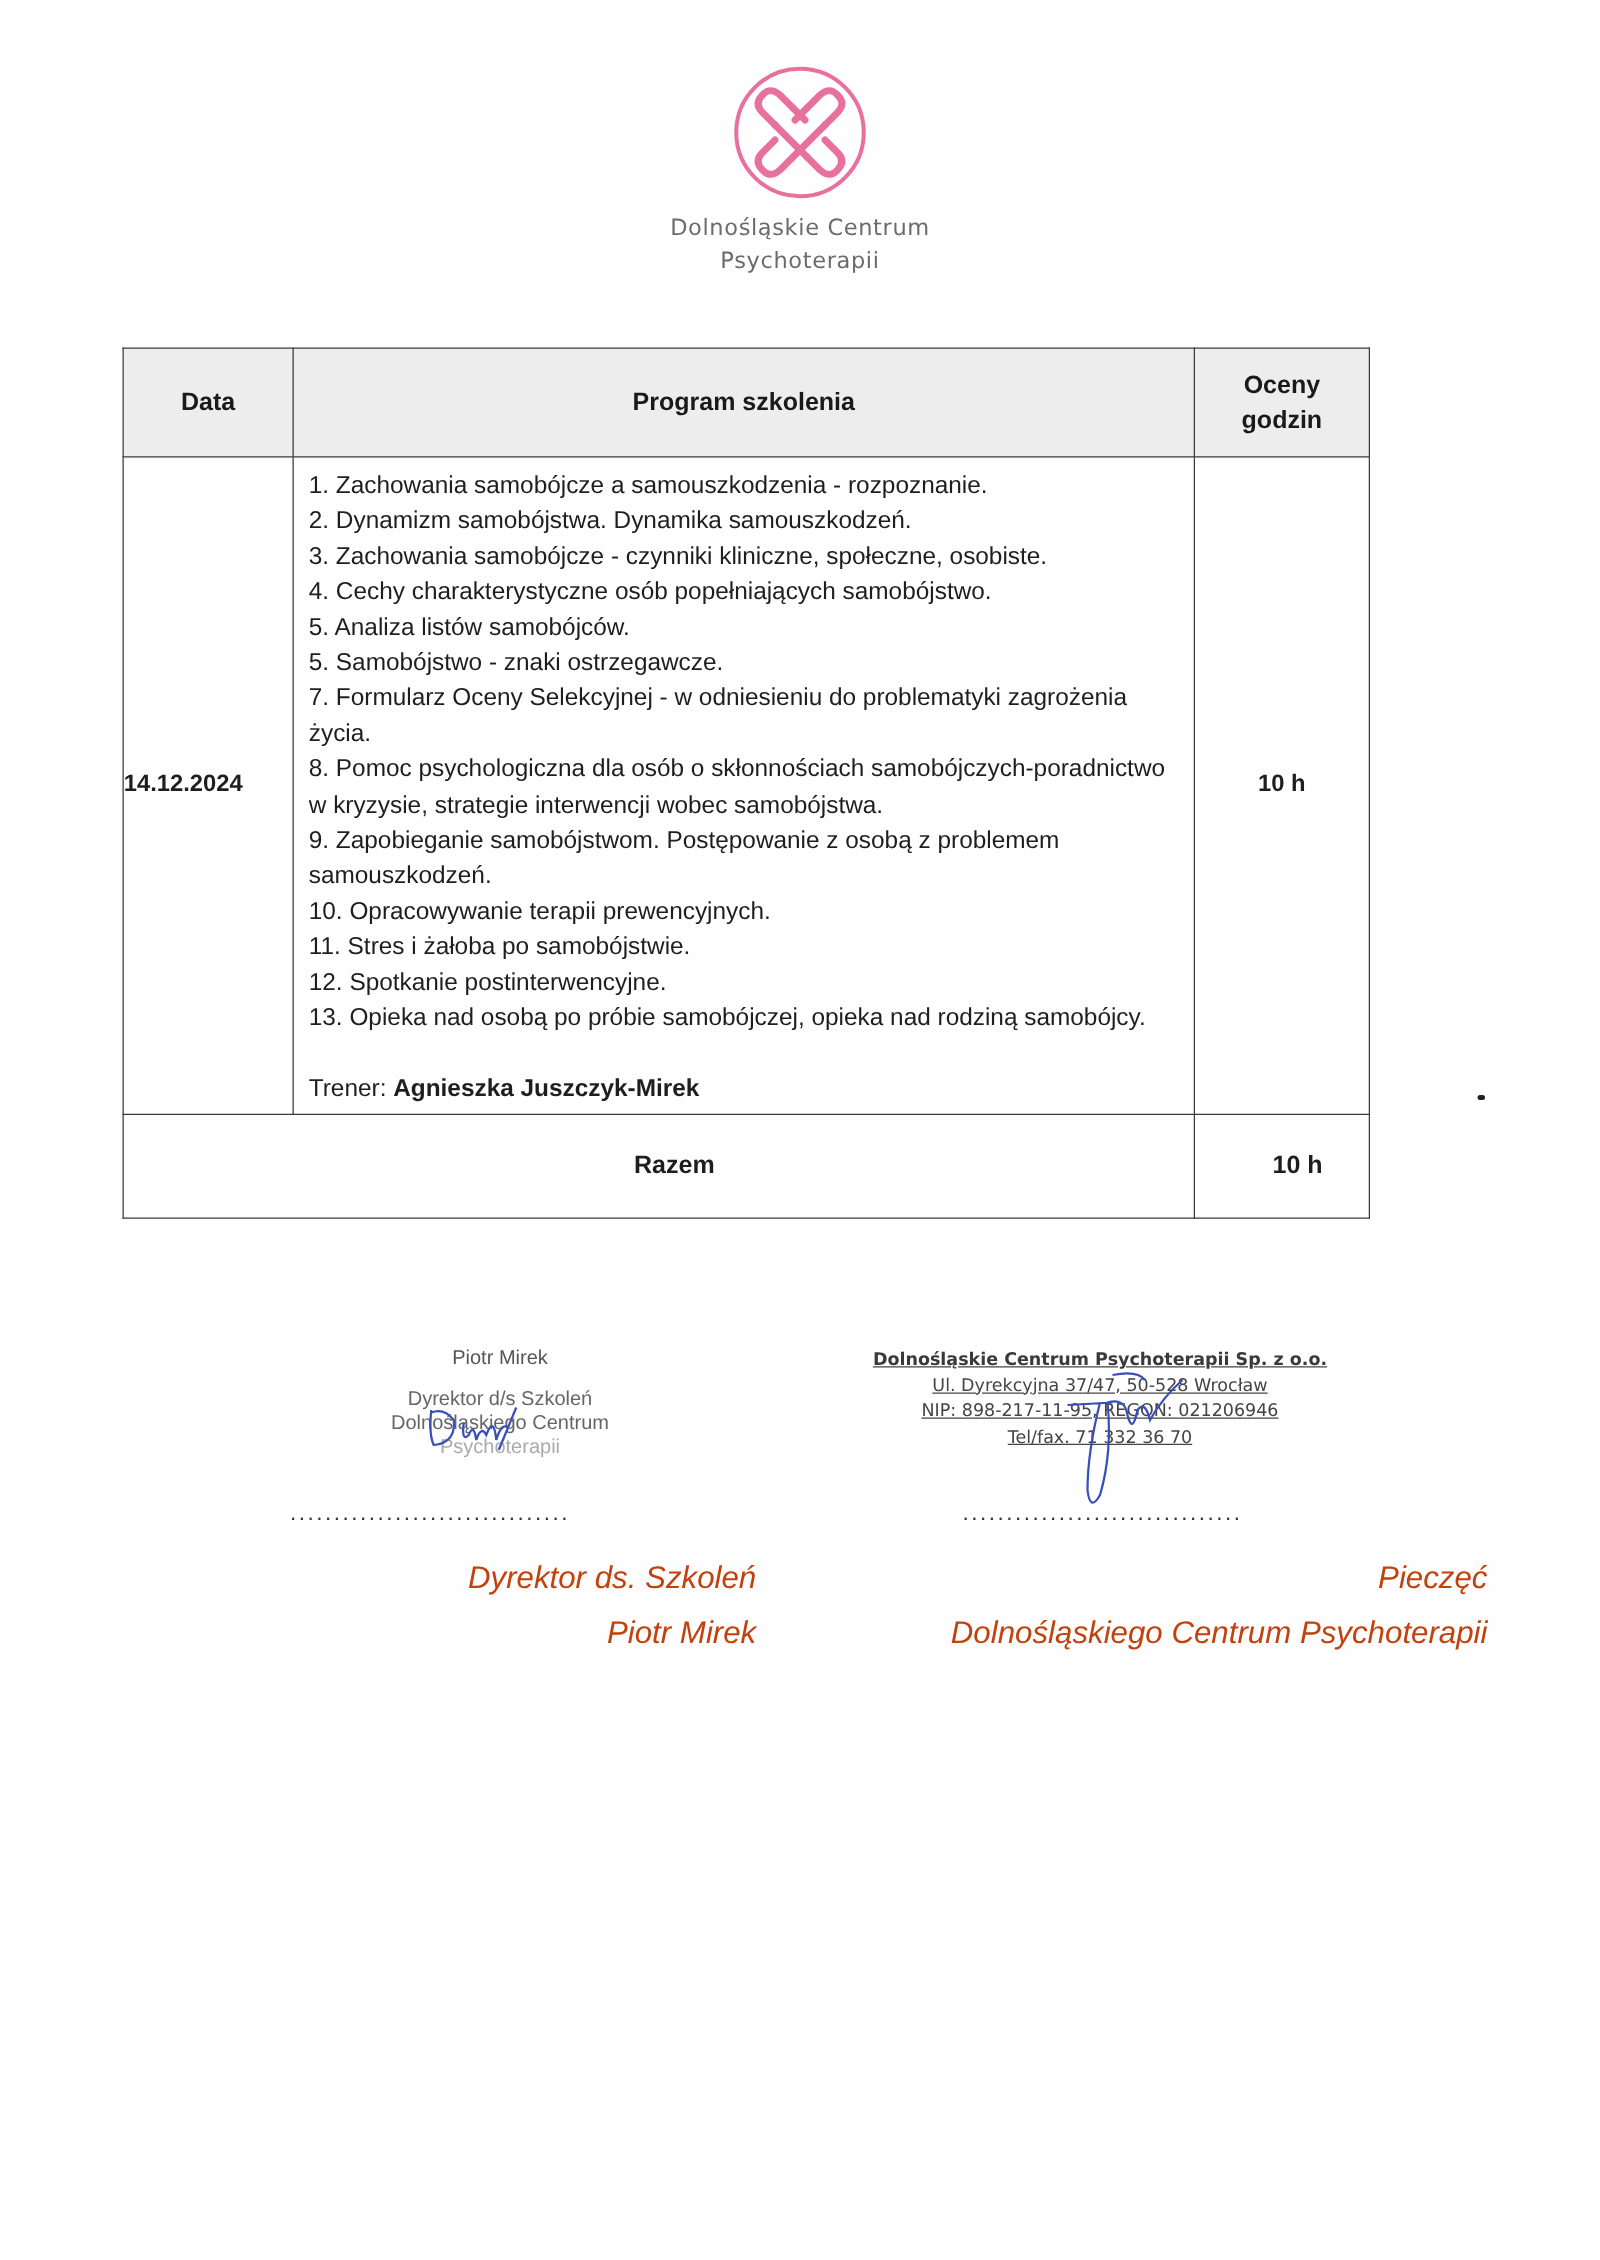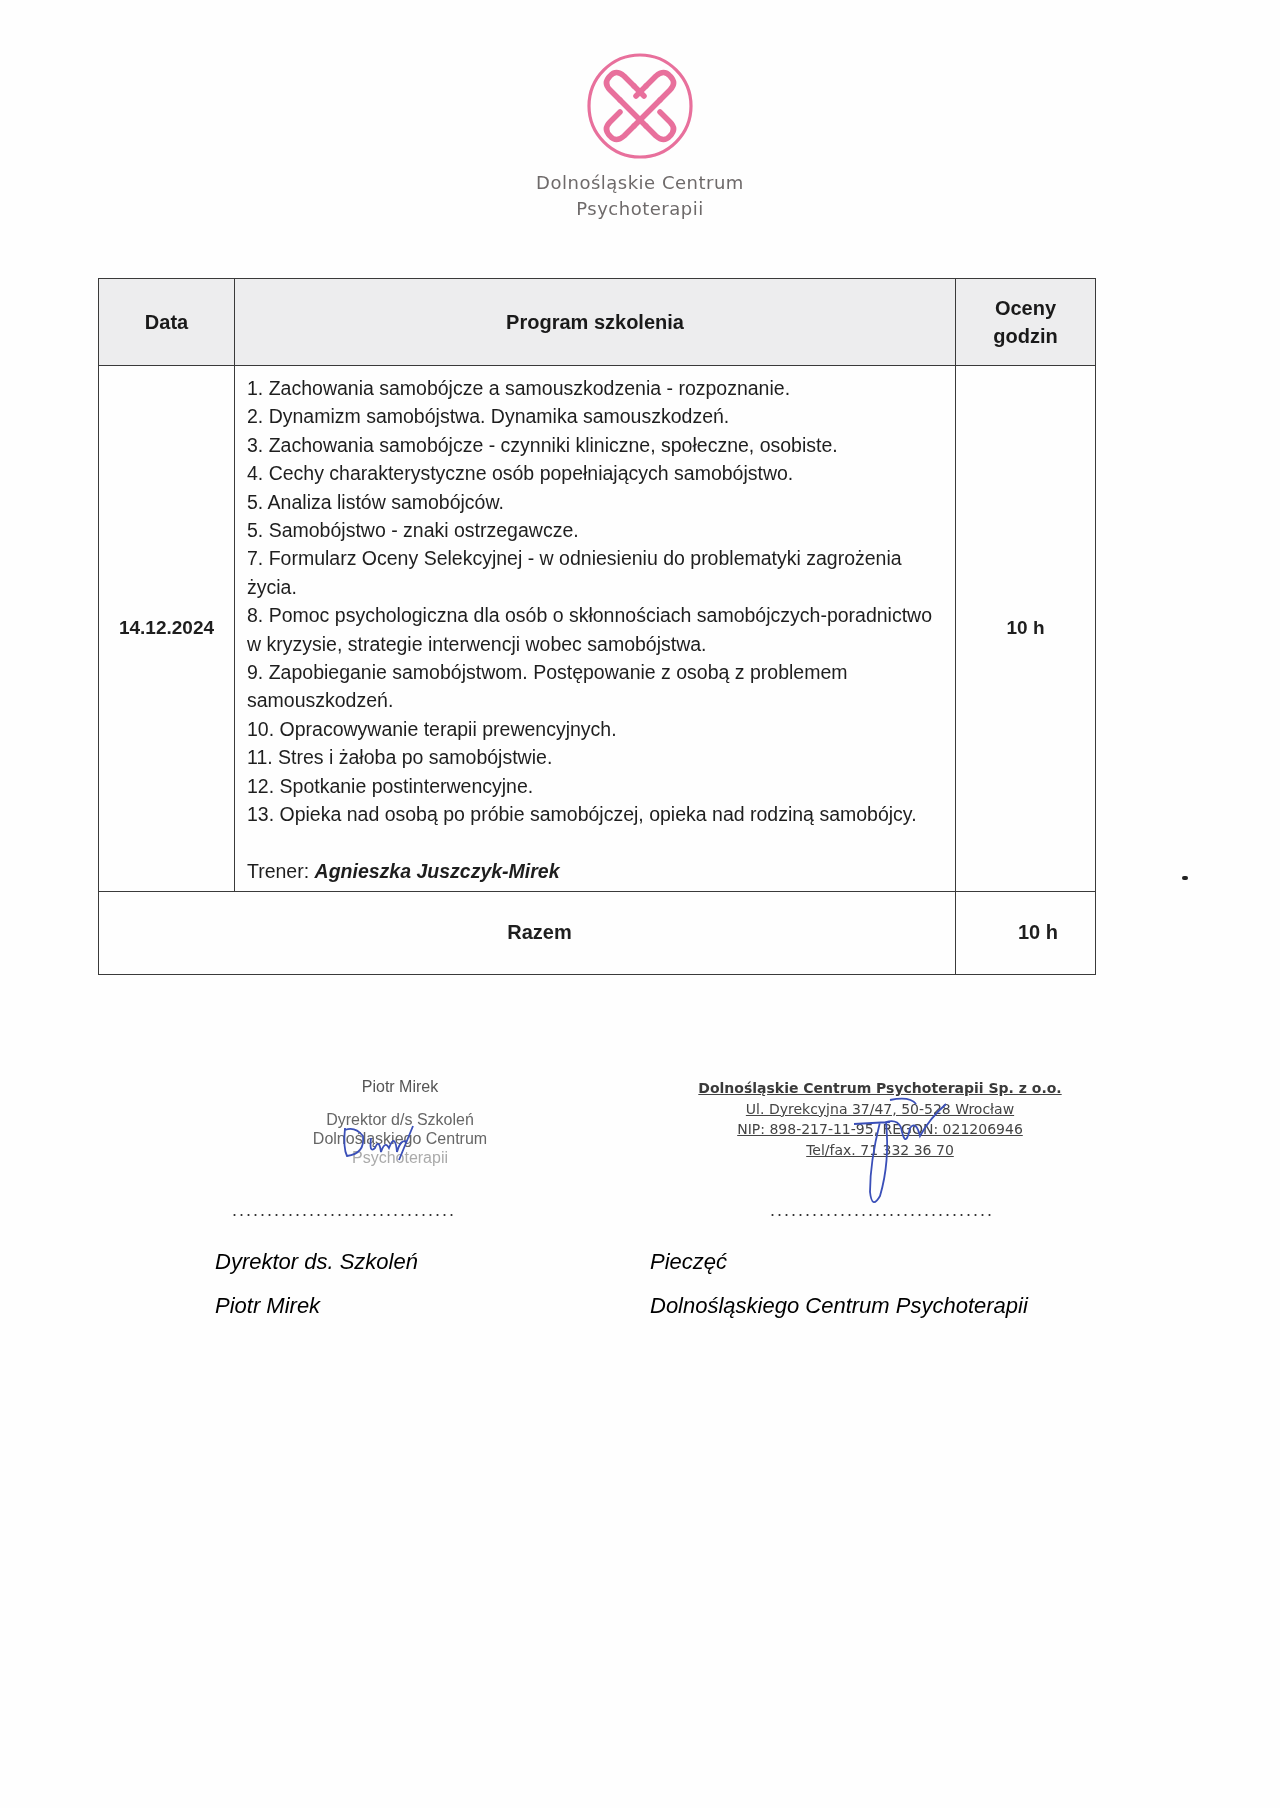--- a/index.html
+++ b/index.html
@@ -7,36 +7,36 @@
     width: 1280px; height: 1808px; background: #fefefe; position: relative;
     font-family: "Liberation Sans", sans-serif; color: #1e1e1e; overflow: hidden;
   }
   .logo { position: absolute; left: 586px; top: 52px; width: 108px; height: 108px; }
   .brand { position: absolute; left: 440px; top: 170px; width: 400px; text-align: center;
     font-family: "DejaVu Sans", sans-serif; color: #6e6a6a; font-size: 18px; line-height: 26px; letter-spacing: 0.5px; }
   table.prog { position: absolute; left: 98px; top: 278px; width: 998px; border-collapse: collapse; table-layout: fixed; }
   table.prog td, table.prog th { border: 1.5px solid #3a3a3a; padding: 0; }
   table.prog th { background: #ededee; height: 86px; font-size: 20px; font-weight: bold; color: #1a1a1a; line-height: 28px; }
   col.c1 { width: 136px; } col.c3 { width: 140px; }
-  td.date { text-align: center; font-weight: bold; font-size: 19px; vertical-align: middle; }
+  td.date { text-align: left; font-weight: bold; font-size: 19px; vertical-align: middle; }
   td.prog-cell { padding: 8px 12px 6px 12px !important; font-size: 19.5px; line-height: 28.4px; vertical-align: top; border-radius: 31px; }
   td.hours { text-align: center; font-weight: bold; font-size: 19px; vertical-align: middle; }
   ol.items { margin: 0; padding: 0; list-style: none; }
   .trainer { margin-top: 28px; }
-  .trainer b { font-weight: bold; font-style: italic; }
+  .trainer b { font-weight: bold; }
   tr.total td { height: 82px; text-align: center; font-weight: bold; font-size: 20px; padding-left: 25px; }
   .sig-left { position: absolute; left: 230px; top: 1078px; width: 340px; text-align: center; color: #555; font-size: 16px; }
   .sig-left .nm { margin-bottom: 14px; }
   .sig-left .role { line-height: 19px; color: #666; }
   .sig-left .role .faint { color: #aaa; }
   .stamp { position: absolute; left: 680px; top: 1078px; width: 400px; text-align: center; font-family: "DejaVu Sans", sans-serif; font-size: 14px; line-height: 20.5px; color: #444; text-decoration: underline; }
   .stamp .co { font-weight: bold; color: #3a3a3a; }
   .dots { position: absolute; top: 1200px; font-size: 18px; letter-spacing: 2px; color: #333; }
   .sigmark { position: absolute; }
-  .caption { position: absolute; text-align: left; font-style: italic; font-size: 22px; line-height: 44px; color: #000000; }
+  .caption { position: absolute; text-align: right; font-style: italic; font-size: 25px; line-height: 44px; color: #c2410c; }
   .speck { position: absolute; left: 1182px; top: 876px; width: 6px; height: 4px; border-radius: 3px; background: #222; }
 </style>
 </head>
 <body>
 
 <svg class="logo" viewBox="0 0 108 108">
   <circle cx="54" cy="54" r="51" fill="none" stroke="#e8709c" stroke-width="3.2"></circle>
   <g fill="none" stroke="#e8709c" stroke-width="5.5" stroke-linecap="round" stroke-linejoin="round">
     <path d="M48 34 L38 24 Q30 17 24 24 Q17 31 24 38 L34 48"></path>
     <path d="M60 34 L70 24 Q78 17 84 24 Q91 31 84 38 L74 48"></path>

